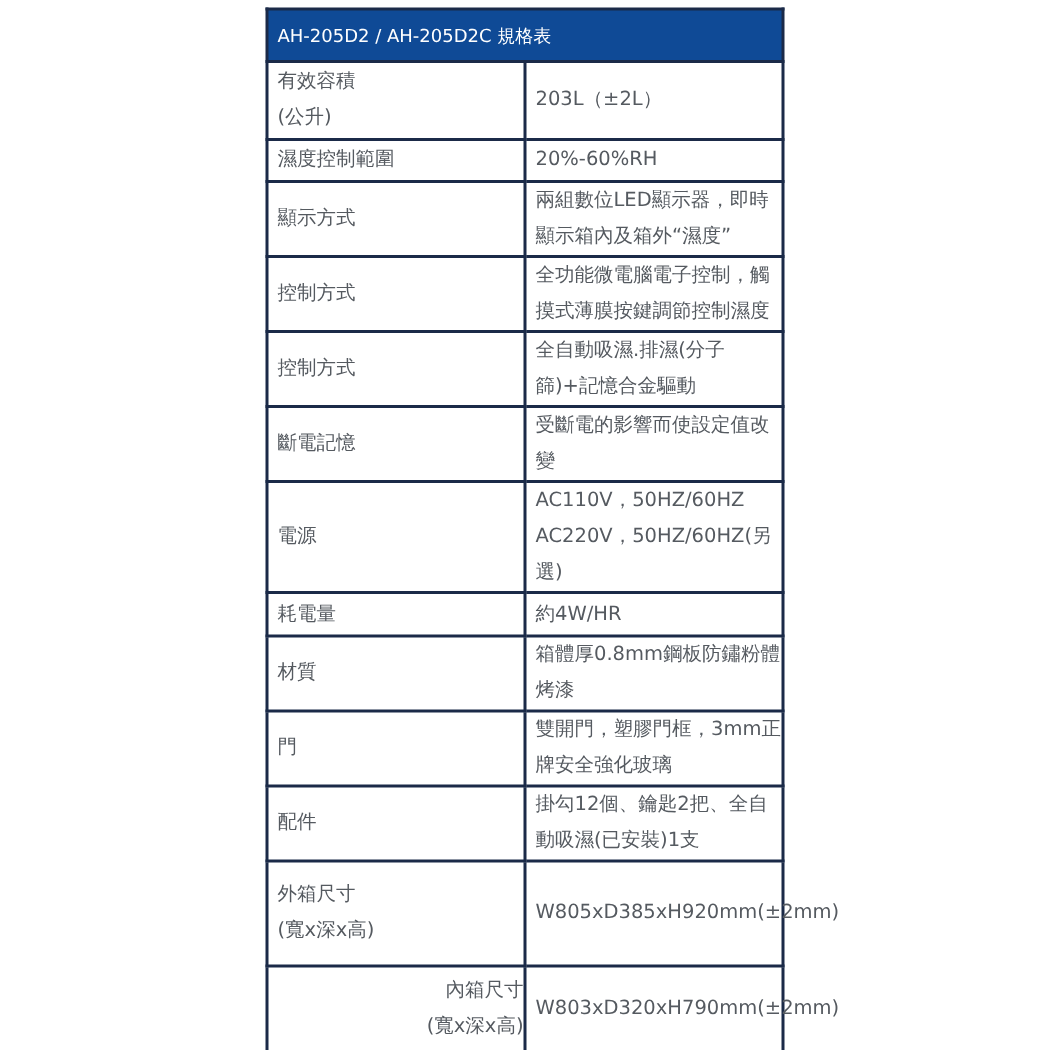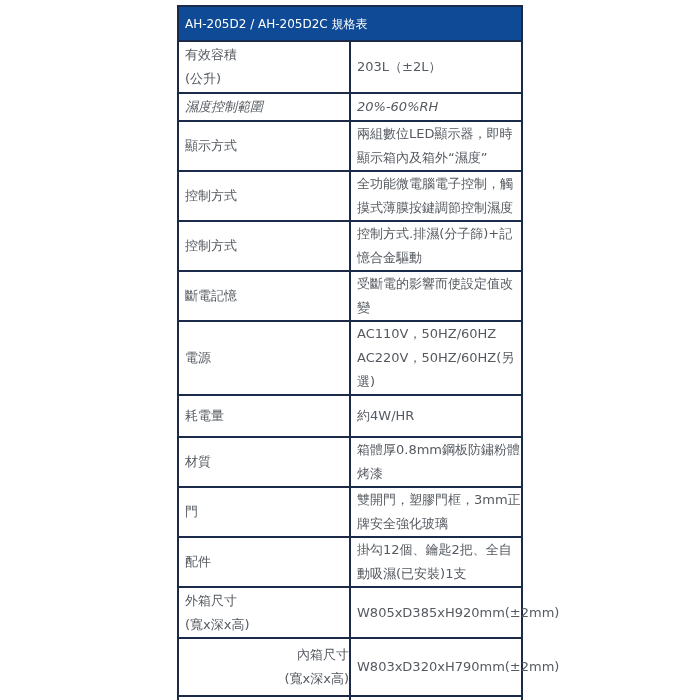--- a/index.html
+++ b/index.html
@@ -43,21 +43,21 @@
   <tbody id="spec-body">
       <tr style="height: 52px;">
         <td class="label">
           <span class="line">有效容積</span>
           <span class="line">(公升)</span>
         </td>
         <td class="value">
           <span class="line">203L（±2L）</span>
         </td>
       </tr>
-      <tr style="height: 28px; font-style: italic;">
+      <tr style="height: 28px;">
         <td class="label">
           <span class="line">濕度控制範圍</span>
         </td>
         <td class="value">
           <span class="line">20%-60%RH</span>
         </td>
       </tr>
       <tr style="height: 29px;">
         <td class="label">
           <span class="line">顯示方式</span>
@@ -72,41 +72,41 @@
         </td>
         <td class="value">
           <span class="line">全功能微電腦電子控制，觸摸式薄膜按鍵調節控制濕度</span>
         </td>
       </tr>
       <tr style="height: 29px;">
         <td class="label">
           <span class="line">控制方式</span>
         </td>
         <td class="value">
-          <span class="line">控制方式.排濕(分子篩)+記憶合金驅動</span>
+          <span class="line">全自動吸濕.排濕(分子篩)+記憶合金驅動</span>
         </td>
       </tr>
       <tr style="height: 40px;">
         <td class="label">
           <span class="line">斷電記憶</span>
         </td>
         <td class="value">
           <span class="line">受斷電的影響而使設定值改變</span>
         </td>
       </tr>
       <tr style="height: 58px;">
         <td class="label">
           <span class="line">電源</span>
         </td>
         <td class="value">
           <span class="line">AC110V，50HZ/60HZ</span>
           <span class="line">AC220V，50HZ/60HZ(另選)</span>
         </td>
       </tr>
-      <tr style="height: 42px;">
+      <tr style="height: 29px;">
         <td class="label">
           <span class="line">耗電量</span>
         </td>
         <td class="value">
           <span class="line">約4W/HR</span>
         </td>
       </tr>
       <tr style="height: 30px;">
         <td class="label">
           <span class="line">材質</span>
@@ -124,21 +124,21 @@
         </td>
       </tr>
       <tr style="height: 29px;">
         <td class="label">
           <span class="line">配件</span>
         </td>
         <td class="value">
           <span class="line">掛勾12個、鑰匙2把、全自動吸濕(已安裝)1支</span>
         </td>
       </tr>
-      <tr style="height: 51px; border-radius: 17px;">
+      <tr style="height: 70px; border-radius: 17px;">
         <td class="label">
           <span class="line">外箱尺寸</span>
           <span class="line">(寬x深x高)</span>
         </td>
         <td class="value">
           <span class="line">W805xD385xH920mm(±2mm)</span>
         </td>
       </tr>
       <tr style="height: 58px; text-align: right;">
         <td class="label">

